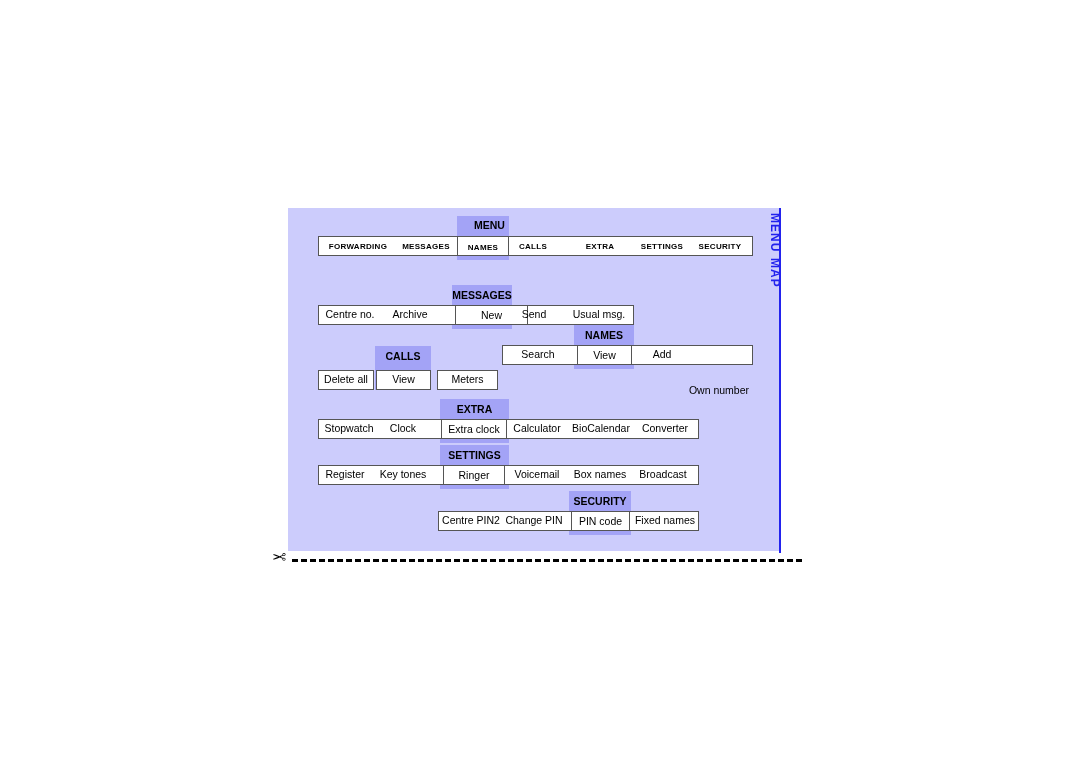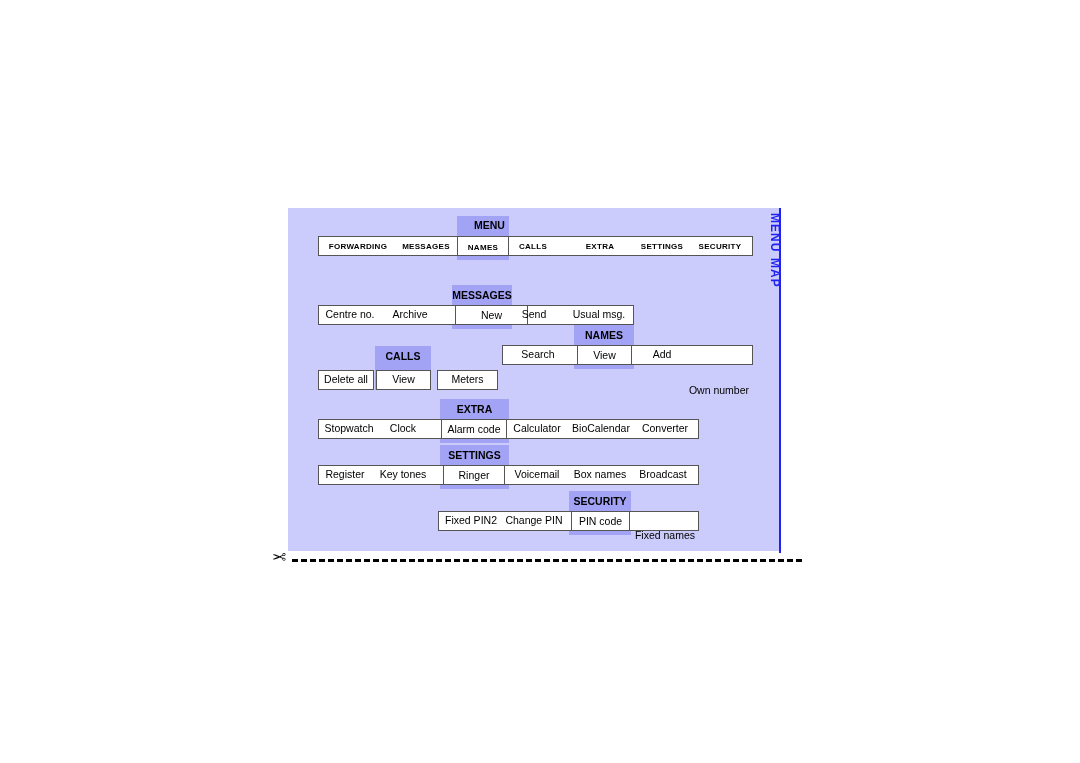--- a/index.html
+++ b/index.html
@@ -163,37 +163,37 @@
 <div class="rowbox" style="left:437px; top:370px; width:61px;"></div>
 <div class="cell plain" style="left:318px; top:370px; width:56px;border-radius:6px;">Delete all</div>
 <div class="cell plain" style="left:376px; top:370px; width:55px;">View</div>
 <div class="cell plain" style="left:437px; top:370px; width:61px;">Meters</div>
 
 <div class="hl" style="left:440px; top:399px; width:69px; height:44px;"></div>
 <div class="rowbox" style="left:318px; top:419px; width:381px;"></div>
 <div class="caption" style="left:440px; top:401px; width:69px;">EXTRA</div>
 <div class="cell plain" style="left:320px; top:419px; width:58px;">Stopwatch</div>
 <div class="cell plain" style="left:380px; top:419px; width:46px;">Clock</div>
-<div class="cell sel" style="left:441px; top:419px; width:66px;">Alarm code</div>
+<div class="cell sel" style="left:441px; top:419px; width:66px;">Extra clock</div>
 <div class="cell plain" style="left:509px; top:419px; width:56px;">Calculator</div>
 <div class="cell plain" style="left:567px; top:419px; width:68px;">BioCalendar</div>
 <div class="cell plain" style="left:635px; top:419px; width:60px;">Converter</div>
 
 <div class="hl" style="left:440px; top:445px; width:69px; height:44px;"></div>
 <div class="rowbox" style="left:318px; top:465px; width:381px;"></div>
 <div class="caption" style="left:440px; top:447px; width:69px;">SETTINGS</div>
 <div class="cell plain" style="left:320px; top:465px; width:50px;">Register</div>
 <div class="cell plain" style="left:374px; top:465px; width:58px;">Key tones</div>
 <div class="cell sel" style="left:443px; top:465px; width:62px;">Ringer</div>
 <div class="cell plain" style="left:509px; top:465px; width:56px;">Voicemail</div>
 <div class="cell plain" style="left:567px; top:465px; width:66px;">Box names</div>
 <div class="cell plain" style="left:633px; top:465px; width:60px;">Broadcast</div>
 
 <div class="hl" style="left:569px; top:491px; width:62px; height:44px;"></div>
 <div class="rowbox" style="left:438px; top:511px; width:261px;"></div>
 <div class="caption" style="left:569px; top:493px; width:62px;">SECURITY</div>
-<div class="cell plain" style="left:440px; top:511px; width:62px;">Fixed PIN2</div>
+<div class="cell plain" style="left:440px; top:511px; width:62px;">Centre PIN2</div>
 <div class="cell plain" style="left:504px; top:511px; width:60px;">Change PIN</div>
 <div class="cell sel" style="left:571px; top:511px; width:59px;">PIN code</div>
-<div class="cell plain" style="left:632px; top:526px; width:66px;">Fixed names</div>
+<div class="cell plain" style="left:632px; top:511px; width:66px;">Fixed names</div>
 
 <div id="scissors-icon">✂</div>
 <div id="cut-line"></div>
 
 </body></html>

